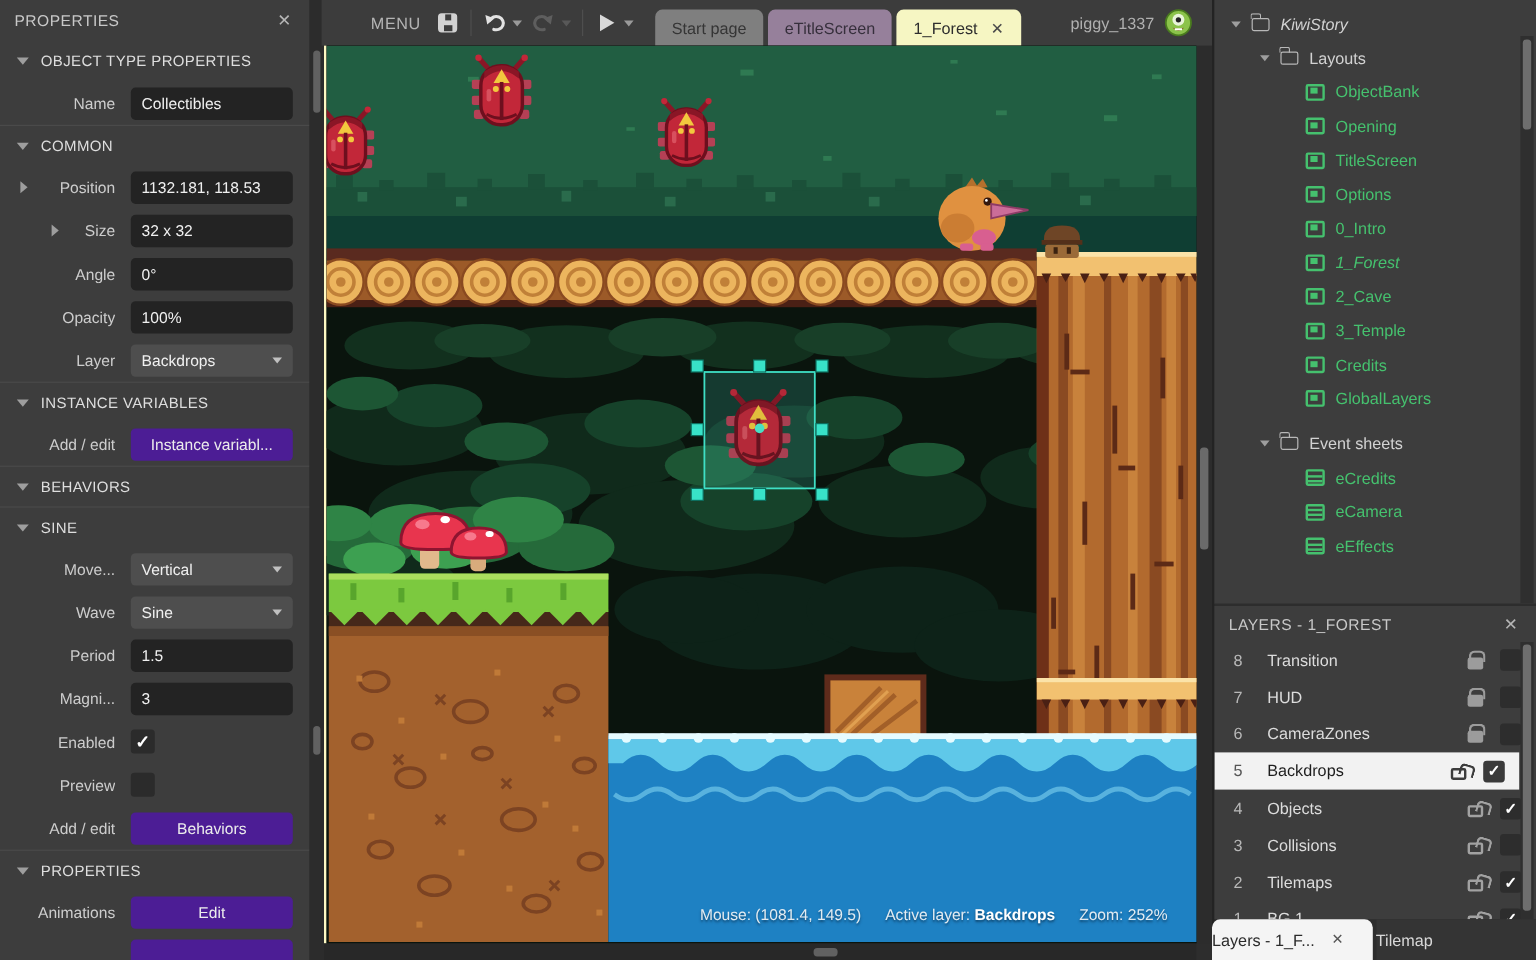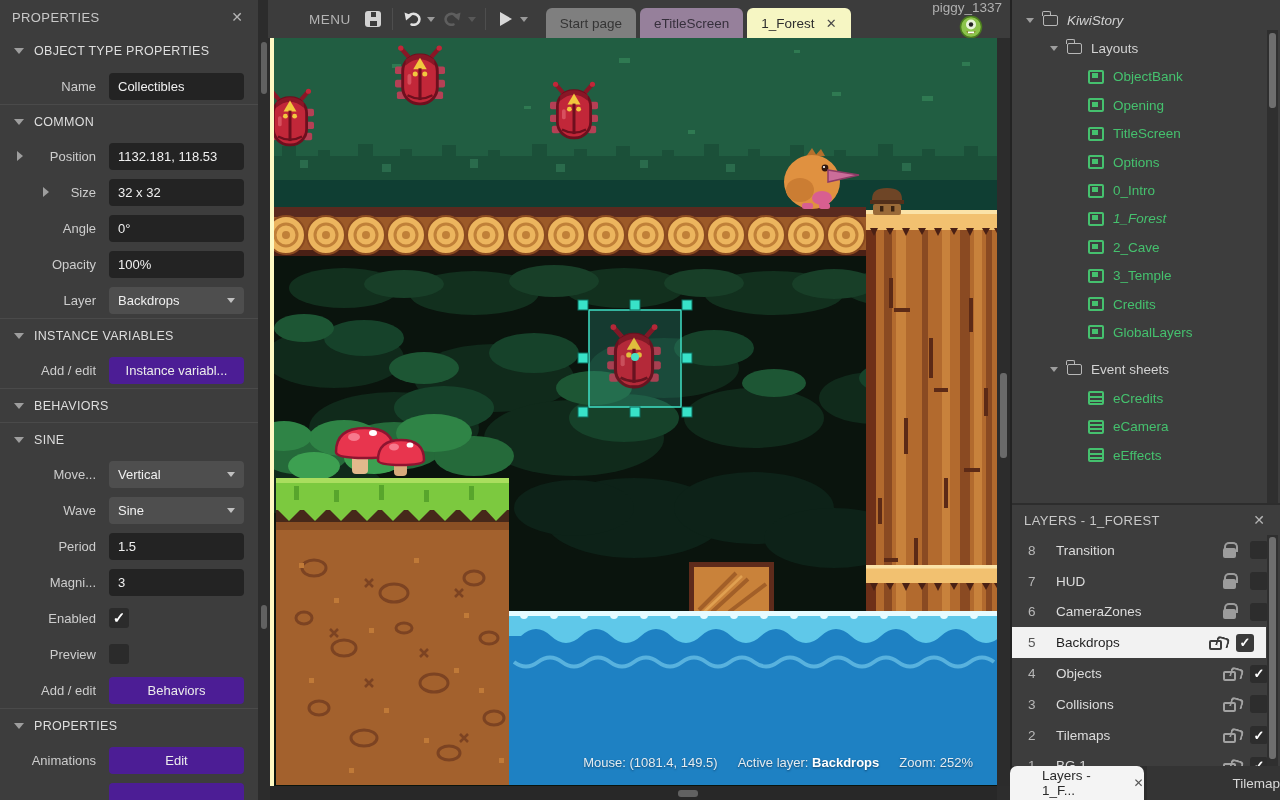--- a/index.html
+++ b/index.html
@@ -55,26 +55,26 @@
   .caret { width:0; height:0; border-left:4px solid transparent; border-right:4px solid transparent;
     border-top:5px solid #9a9a9a; margin-left:5px; cursor:pointer; }
   .caret.dim { border-top-color:#585858; }
   .tab { height:30px; margin-top:8px; align-self:flex-start; display:flex; align-items:center;
     padding:0 14px; border-radius:6px 6px 0 0; font-size:13.5px; cursor:pointer; }
   .tab.grey  { background:var(--c-tab-inactive,#7f7f7f); color:#353535; }
   .tab.purple{ background:var(--c-tab-purple,#96809b); color:#362f3c; }
   .tab.active{ background:var(--c-tab-active,#f6f6c3); color:#2e2e2e; }
   .tab .tab-x { margin-left:11px; color:#4a4a4a; font-size:13px; }
   .tab .tab-x::before { content:'✕'; }
-  #user-area { margin-left:auto; display:flex; align-items:center; padding-right:0;flex-direction:column; }
+  #user-area { margin-left:auto; display:flex; align-items:center; padding-right:16px; }
   #username { color:#b0b0b0; font-size:13.5px; margin-right:8px; }
 
   
   #canvas-wrap { position:absolute; left:270px; top:38px; width:727px; height:748px;
-    background:#0a140d; border-left:4px solid #fef9c3; overflow:hidden; }
+    background:#0a140d; border-left:2px solid #fef9c3; overflow:hidden; }
   #statusbar { position:absolute; right:24px; bottom:16px; display:flex; gap:20px;
     color:#e3ecf2; font-size:13px; text-shadow:0 1px 2px rgba(0,20,40,.55); white-space:nowrap; }
   #statusbar b { color:#fff; }
 
   
   #project-panel { left:1012px; top:0; width:268px; height:503px; }
   .tree { padding-top:6px; font-size:13.5px; }
   .trow { height:28.4px; display:flex; align-items:center; cursor:pointer; white-space:nowrap; }
   .t-ind1 { padding-left:14px; } .t-ind2 { padding-left:38px; } .t-ind3 { padding-left:76px; }
   .tree .tri-down { border-top-width:5px; border-left-width:4px; border-right-width:4px; margin-right:9px; }
@@ -109,21 +109,21 @@
   .lock.open { background:transparent; border:2px solid #a2a2a2; }
   .lock.open::before { left:4px; top:-7.5px; width:9px; height:8px; border:2px solid #a2a2a2;
     border-bottom:none; border-radius:4px 4px 0 0; transform:rotate(16deg); transform-origin:left bottom; }
   .lock.dark { border-color:#3c3c3c; } .lock.dark::before { border-color:#3c3c3c; }
   .lcheck { width:18px; height:18px; border-radius:3px; background:#2d2d2d; flex:none; }
   .lcheck.checked { display:flex; align-items:center; justify-content:center; }
   .lcheck.checked::after { content:'✓'; color:#fff; font-weight:bold; font-size:13px; }
   .layer-row.selected .lcheck { background:#3a3a3a; }
 
   #bottom-tabs { position:absolute; left:1010px; top:766px; width:270px; height:34px; display:flex; }
-  .btab { flex:1; display:flex; align-items:center; justify-content:flex-end; font-size:13.5px; cursor:pointer;padding-left:32px; }
+  .btab { flex:1; display:flex; align-items:center; justify-content:flex-start; font-size:13.5px; cursor:pointer; }
   .btab.white { background:#f4f4f4; color:#2a2a2a; border-radius:7px 7px 0 0; margin-right:3px; }
   .btab.dark { background:#343434; color:#d8d8d8; }
   .btab .tab-x { margin-left:14px; color:#555; font-size:12px; }
   .btab .tab-x::before { content:'✕'; }
 </style>
 </head>
 <body>
 
 <div class="panel" id="properties-panel">
   <div class="panel-header">

